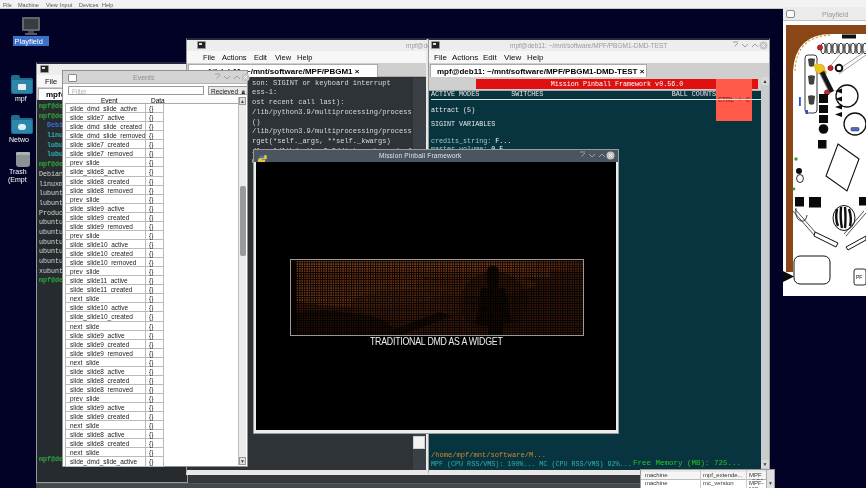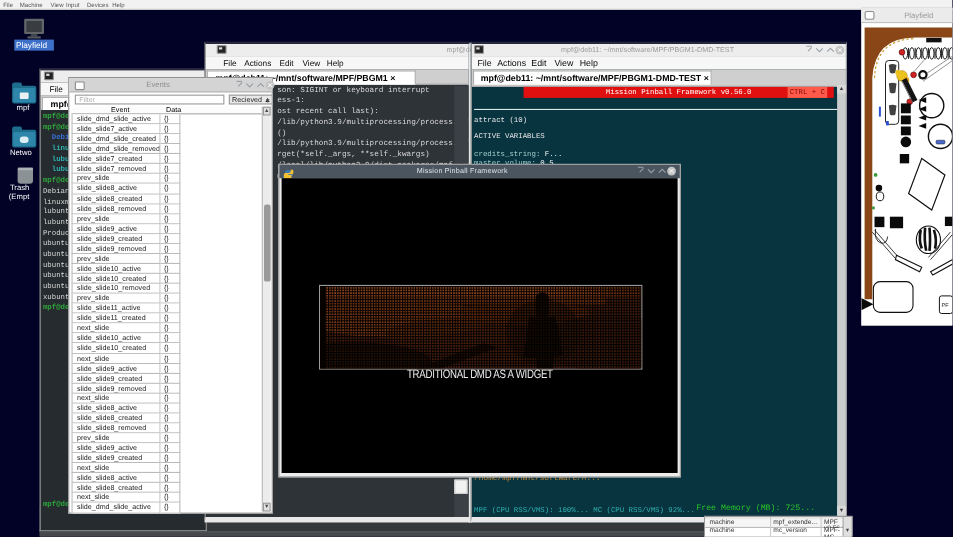--- a/index.html
+++ b/index.html
@@ -320,31 +320,32 @@
         <circle cx="31.5" cy="4.5" r="4" fill="#c4c4c4"></circle>
         <path d="M29.8,2.8 l3.4,3.4 M33.2,2.8 l-3.4,3.4" stroke="#fff" stroke-width="0.9"></path>
       </svg>
 <div class="menurow" style="top:11px;height:12px">
 <span class="mi" style="left:5px;top:2px;font-size:8px">File</span>
 <span class="mi" style="left:23px;top:2px;font-size:8px">Actions</span>
 <span class="mi" style="left:54px;top:2px;font-size:8px">Edit</span>
 <span class="mi" style="left:75px;top:2px;font-size:8px">View</span>
 <span class="mi" style="left:98px;top:2px;font-size:8px">Help</span>
 </div>
-<div class="tabbar" style="top:23px;height:16px">
+<div class="tabbar" style="top:23px;height:28px">
         <div class="tab" style="left:1px;top:1px;width:217px;height:13px;font-size:8px;padding:2px 0 0 6px">mpf@deb11: ~/mnt/software/MPF/PBGM1-DMD-TEST  ×</div>
       </div>
 <div class="abs mono" style="left:1px;top:37px;right:8px;bottom:0;overflow:hidden;font-size:6.7px;color:#e8e8e8">
-<div class="abs" style="left:46px;top:2px;width:282px;height:10px;background:#e01010;color:#fff;text-align:center;line-height:10px">Mission Pinball Framework v0.56.0<span style="position:absolute;right:6px;top:0;background:#ff5a4a;color:#7a0a0a;padding:0 2px">CTRL + C</span></div>
+<div class="abs" style="left:46px;top:2px;width:282px;height:10px;background:#e01010;color:#fff;text-align:center;line-height:10px">Mission Pinball Framework v0.56.0<span style="position:absolute;right:6px;top:0;background:#ff5a4a;color:#7a0a0a;padding:16px 2px">CTRL + C</span></div>
+<div class="abs" style="left:1px;top:12.5px;white-space:pre">ACTIVE MODES        SWITCHES                                BALL COUNTS</div>
 <div class="abs" style="left:1px;top:21.5px;width:332px;border-top:1px solid #dce8e8"></div>
-<div class="abs" style="left:1px;top:28.5px">attract (10)</div>
-<div class="abs" style="left:1px;top:43px">ACTIVE VARIABLES</div>
+<div class="abs" style="left:1px;top:28.5px">attract (5)</div>
+<div class="abs" style="left:1px;top:43px">SIGINT VARIABLES</div>
 <div class="abs" style="left:1px;top:59.5px;color:#9ccaca">credits_string: <span style="color:#fff">F...</span></div>
 <div class="abs" style="left:1px;top:68px;color:#9ccaca">master_volume: <span style="color:#fff">0.5</span></div>
-<div class="abs" style="left:1px;top:354px;font-size:7.1px;color:#cc8833">/home/mpf/mnt/software/M...</div>
+<div class="abs" style="left:1px;top:374px;font-size:7.1px;color:#cc8833">/home/mpf/mnt/software/M...</div>
 <div class="abs" style="left:1px;top:383px;color:#2fb0b0">MPF (CPU RSS/VMS): 100%...    MC (CPU RSS/VMS) 92%...</div>
 <div class="abs" style="right:33px;top:395px;color:#27c427">RUNNING 0:00:41</div>
 <div class="abs" style="right:20px;top:382px;font-size:7.5px;color:#27c427">Free Memory (MB): 725...</div>
 </div>
 <div class="abs" style="right:0;top:37px;width:8px;bottom:0;background:#c8cccc">
 <div class="abs" style="left:0;top:0;width:8px;height:8px;background:#d8d8d8;font-size:5px;color:#333;text-align:center;line-height:8px">▲</div>
 <div class="abs" style="left:0;bottom:2px;width:8px;height:8px;background:#d8d8d8;font-size:5px;color:#333;text-align:center;line-height:8px">▼</div>
 </div>
 </div>
 <div class="abs" style="left:36px;top:483px;width:612px;height:5px;background:#46484b;border-top:1px solid #55585b"></div>

